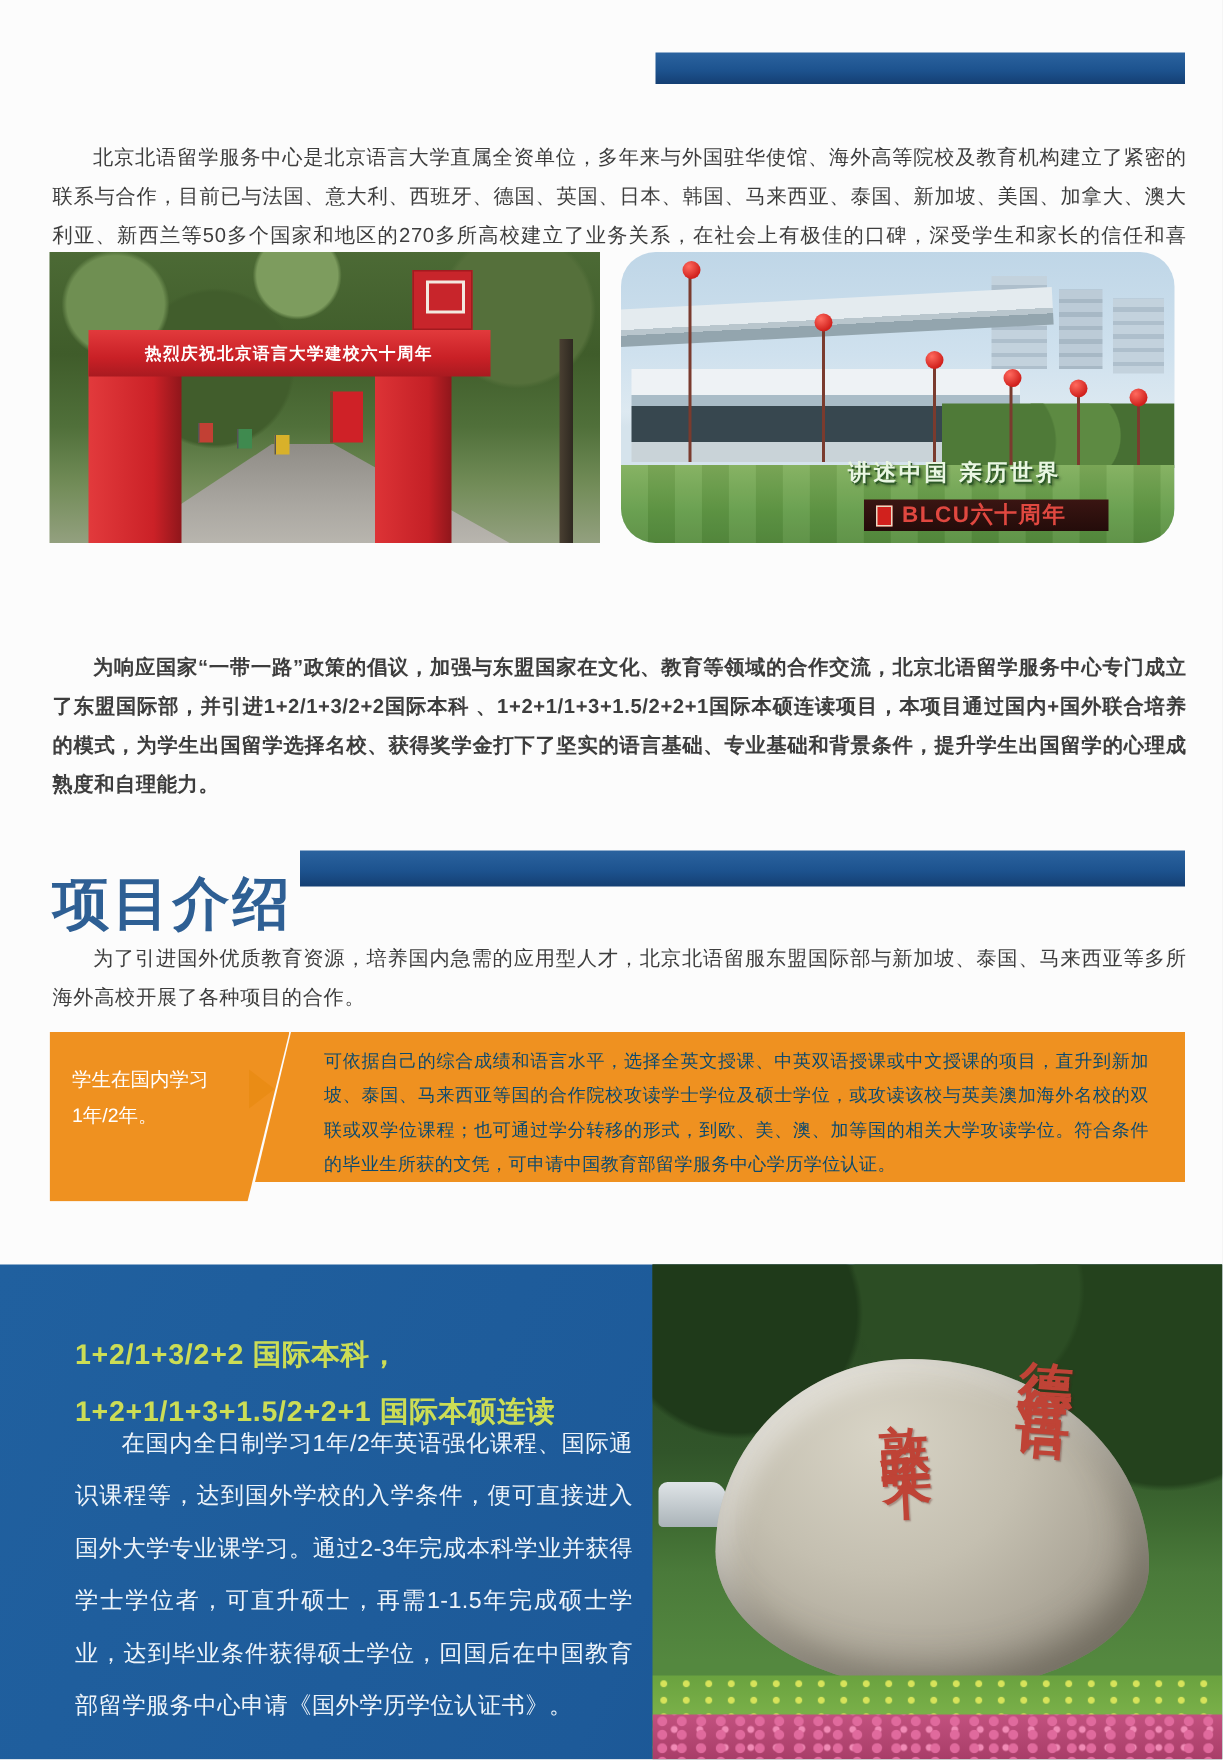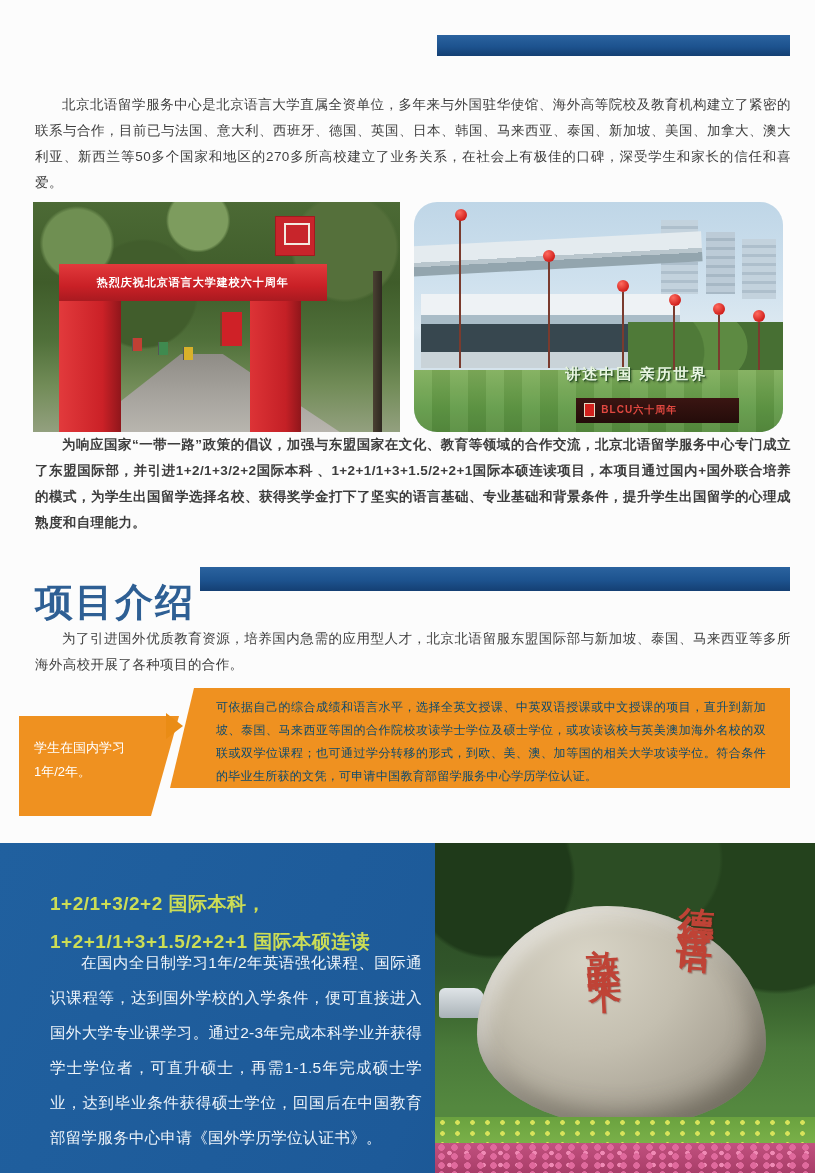--- a/index.html
+++ b/index.html
@@ -12,21 +12,21 @@
   .s1-title{position:absolute;left:35px;top:18px;font-size:33px;font-weight:bold;color:#2e5f94;letter-spacing:1px;}
   .s1-bar{position:absolute;left:437px;top:35px;width:353px;height:21px;
     background:linear-gradient(180deg,#2b639f 0%,#1d538f 55%,#143f73 100%);}
   
   .para{position:absolute;left:35px;width:756px;font-size:13.5px;line-height:26px;color:#3d3d3d;
     text-align:justify;text-indent:2em;letter-spacing:.4px;}
   .p1{top:78px;}
   .p2{top:418px;font-weight:bold;}
   .p3{top:612px;}
   
-  .photo{position:absolute;top:168px;height:230px;overflow:hidden;margin-top:34px;}
+  .photo{position:absolute;top:168px;height:194px;overflow:hidden;}
   .photo *{position:absolute;}
   .photo-gate{left:33px;width:367px;
     background:
       radial-gradient(circle at 12% 18%,#6f8f52 0 9%,transparent 10%),
       radial-gradient(circle at 45% 8%,#7d9c5e 0 10%,transparent 11%),
       radial-gradient(circle at 85% 20%,#55703b 0 14%,transparent 15%),
       radial-gradient(circle at 30% 40%,#415d2c 0 18%,transparent 19%),
       linear-gradient(180deg,#4c6a35 0%,#3f5c2a 35%,#50703a 60%,#728c58 80%,#93a07f 100%);}
   .gate-road{left:10%;bottom:0;width:80%;height:34%;
     clip-path:polygon(38% 0,52% 0,92% 100%,4% 100%);
@@ -68,29 +68,29 @@
   .lp2{left:35%;top:21%;} .pp2{left:36.3%;top:26%;height:46%;}
   .lp3{left:55%;top:34%;} .pp3{left:56.3%;top:39%;height:33%;}
   .lp4{left:69%;top:40%;} .pp4{left:70.3%;top:45%;height:28%;}
   .lp5{left:81%;top:44%;} .pp5{left:82.3%;top:49%;height:24%;}
   .lp6{left:92%;top:47%;} .pp6{left:93.3%;top:52%;height:21%;}
   .campus-slogan{left:41%;top:71%;font-size:15px;font-weight:bold;color:#e9f6e2;
     letter-spacing:2px;text-shadow:1px 1px 0 #2d5a28,2px 2px 2px rgba(0,0,0,.4);white-space:nowrap;}
   .campus-sign{left:44%;top:85%;width:44%;height:11%;background:linear-gradient(180deg,#3a1512,#240c0a);
     display:flex;align-items:center;}
   .campus-sign-logo{position:static;width:9px;height:12px;background:#d1211d;border:1px solid #e8d9c2;margin:0 6px 0 8px;}
-  .campus-sign-text{position:static;color:#e04840;font-size:10px;font-weight:bold;letter-spacing:1px;}
+  .campus-sign-text{position:static;color:#e04840;font-size:15px;font-weight:bold;letter-spacing:1px;}
   
   .s2-title{position:absolute;left:35px;top:552px;font-size:38px;font-weight:bold;color:#2e5f94;letter-spacing:2px;}
   .s2-bar{position:absolute;left:200px;top:567px;width:590px;height:24px;
     background:linear-gradient(180deg,#2b639f 0%,#1d538f 55%,#143f73 100%);}
   
-  .callout-left{position:absolute;left:19px;top:688px;width:160px;height:100px;background:#ef9120;
+  .callout-left{position:absolute;left:33px;top:688px;width:160px;height:113px;background:#ef9120;
     clip-path:polygon(0 0,100% 0,calc(100% - 28px) 100%,0 100%);
-    color:#fff;font-size:13px;line-height:24px;padding:0;box-sizing:border-box;margin-top:28px;}
+    color:#fff;font-size:13px;line-height:24px;padding:0;box-sizing:border-box;}
   .callout-left-inner{padding:20px 0 0 15px;}
   .callout-arrow{position:absolute;left:166px;top:713px;width:0;height:0;
     border-top:13px solid transparent;border-bottom:13px solid transparent;border-left:17px solid #ea8c15;}
   .callout-right{position:absolute;left:170px;top:688px;width:620px;height:100px;background:#ef9120;
     clip-path:polygon(24px 0,100% 0,100% 100%,0 100%);box-sizing:border-box;}
   .callout-right-text{padding:8px 24px 0 46px;color:#0c4a6e;font-size:12px;line-height:23px;text-align:justify;letter-spacing:.3px;}
   
   .bottom-panel{position:absolute;left:0;top:843px;width:815px;height:330px;
     background:linear-gradient(115deg,#20609f 0%,#1d5a99 55%,#174f8a 100%);}
   .program-heading{position:absolute;left:50px;top:885px;font-size:19px;font-weight:bold;color:#ccdd55;line-height:38px;letter-spacing:.5px;}

